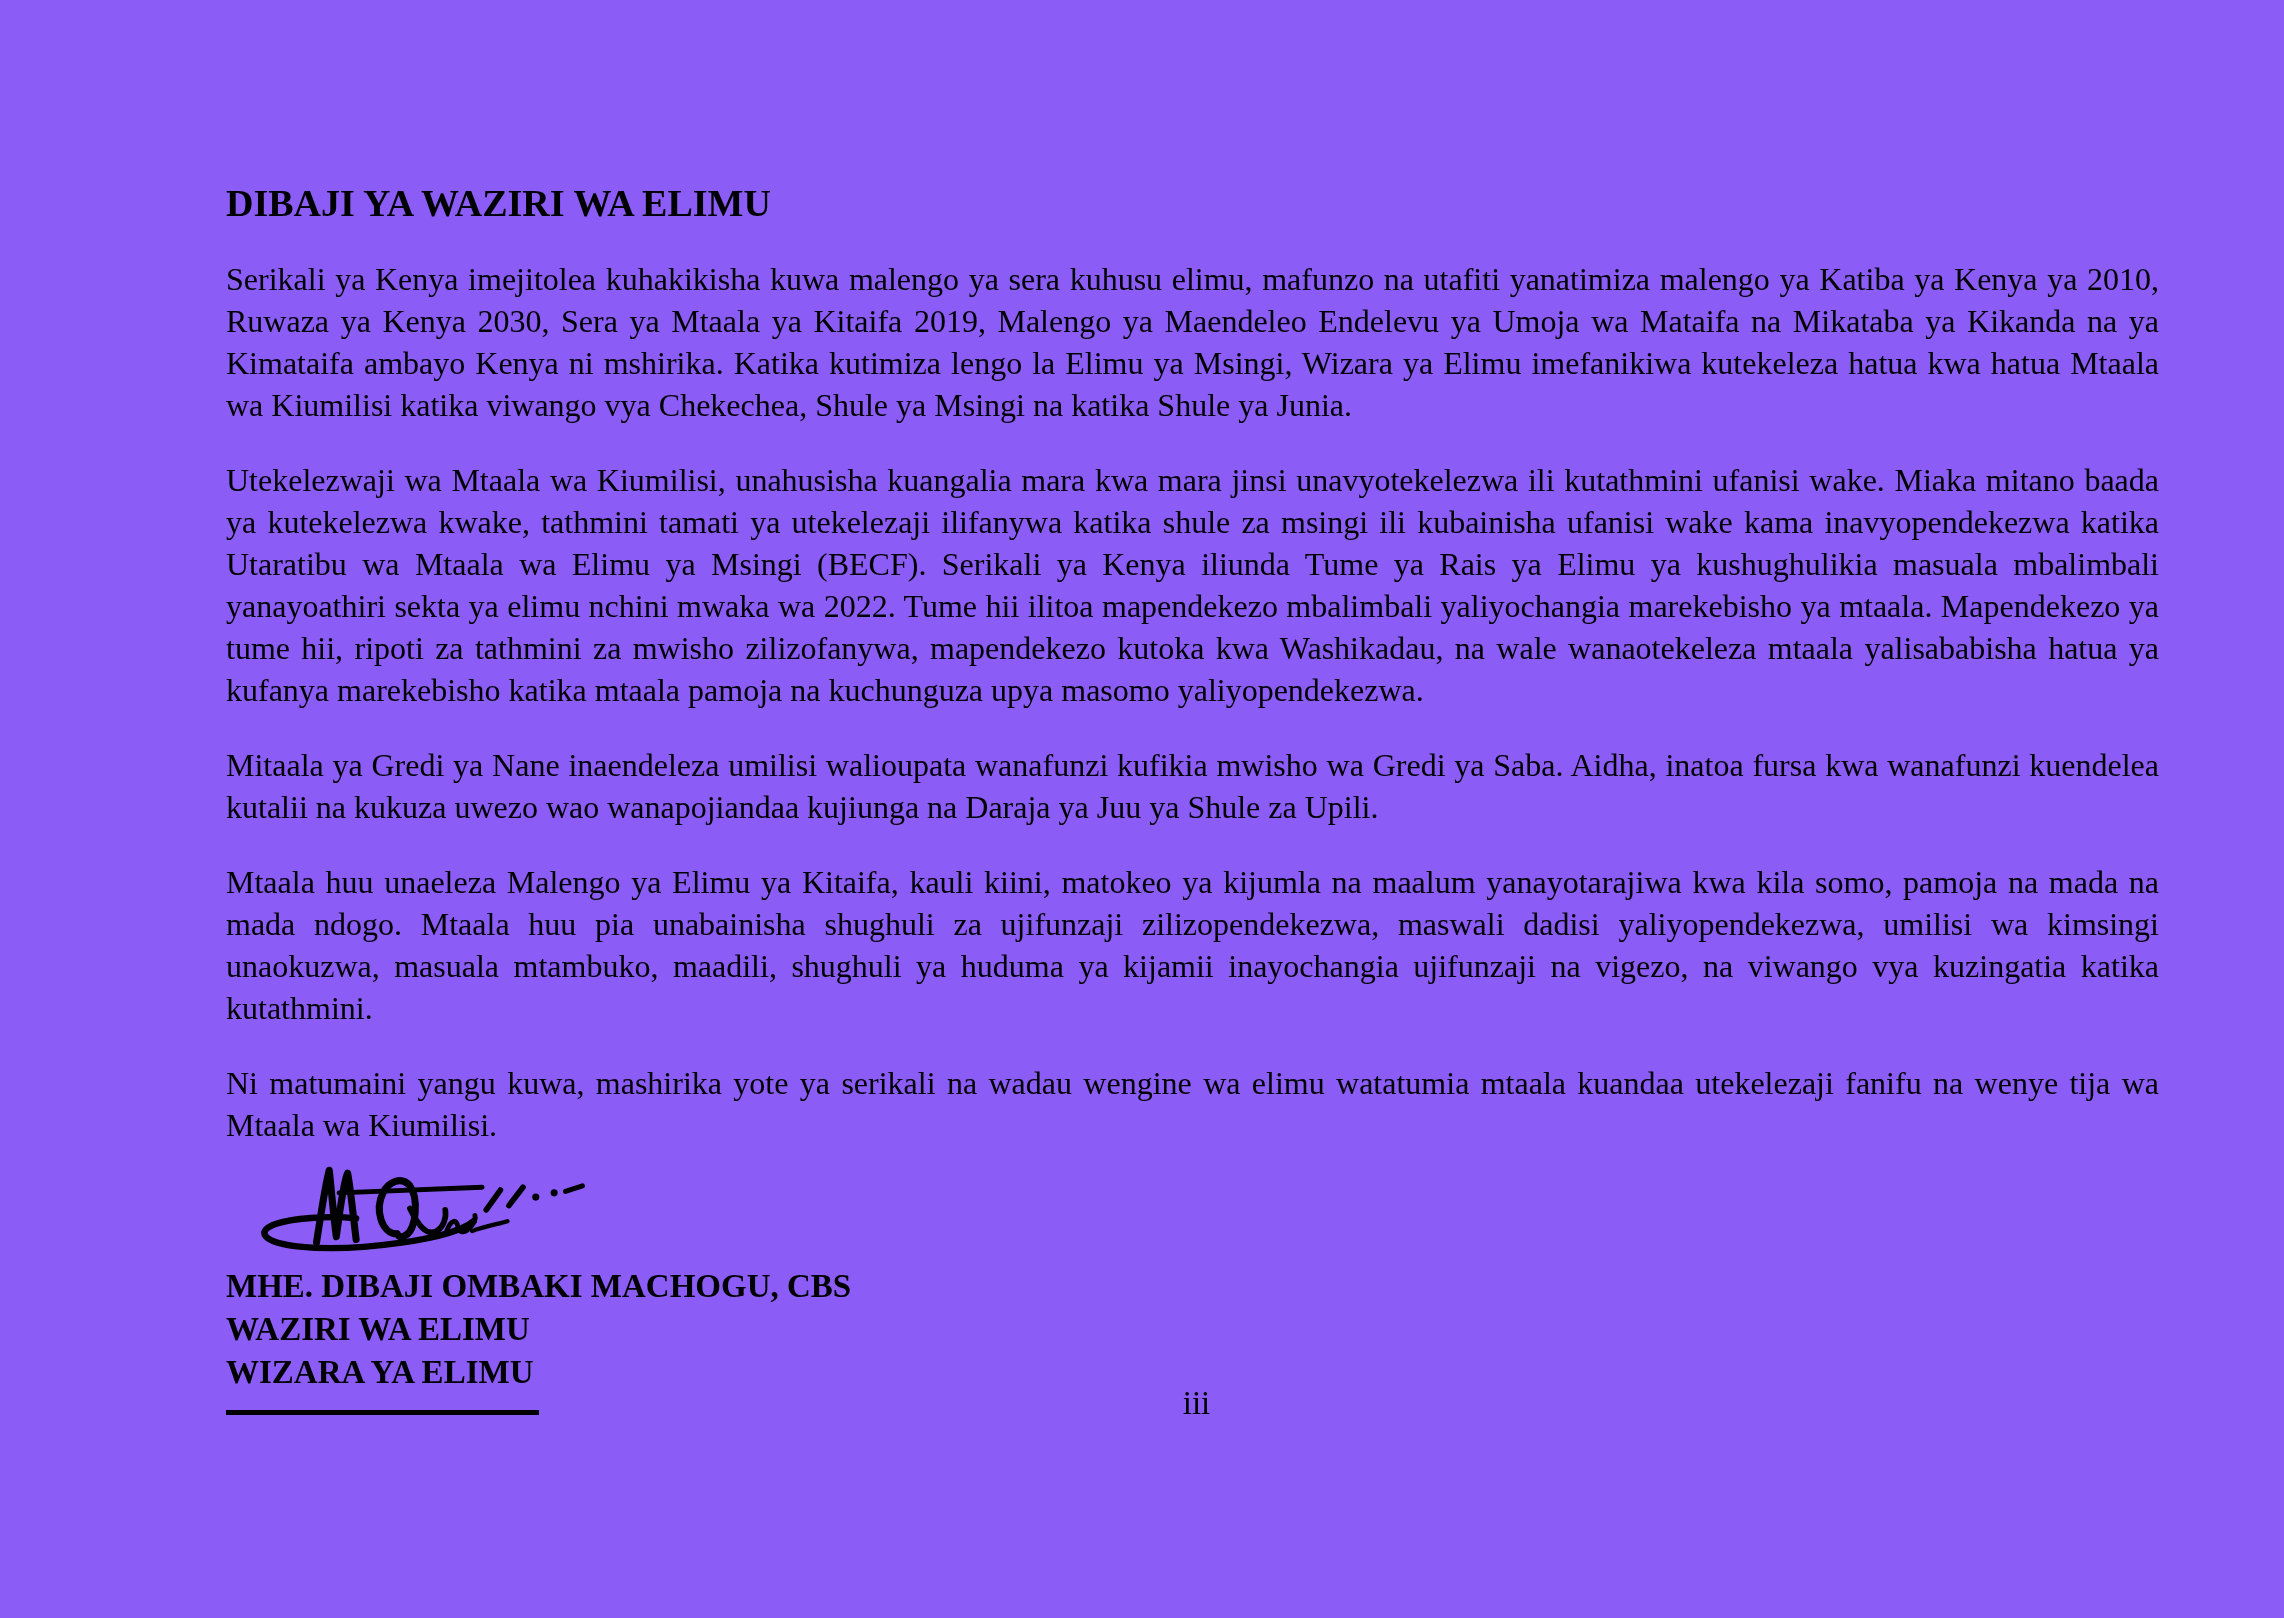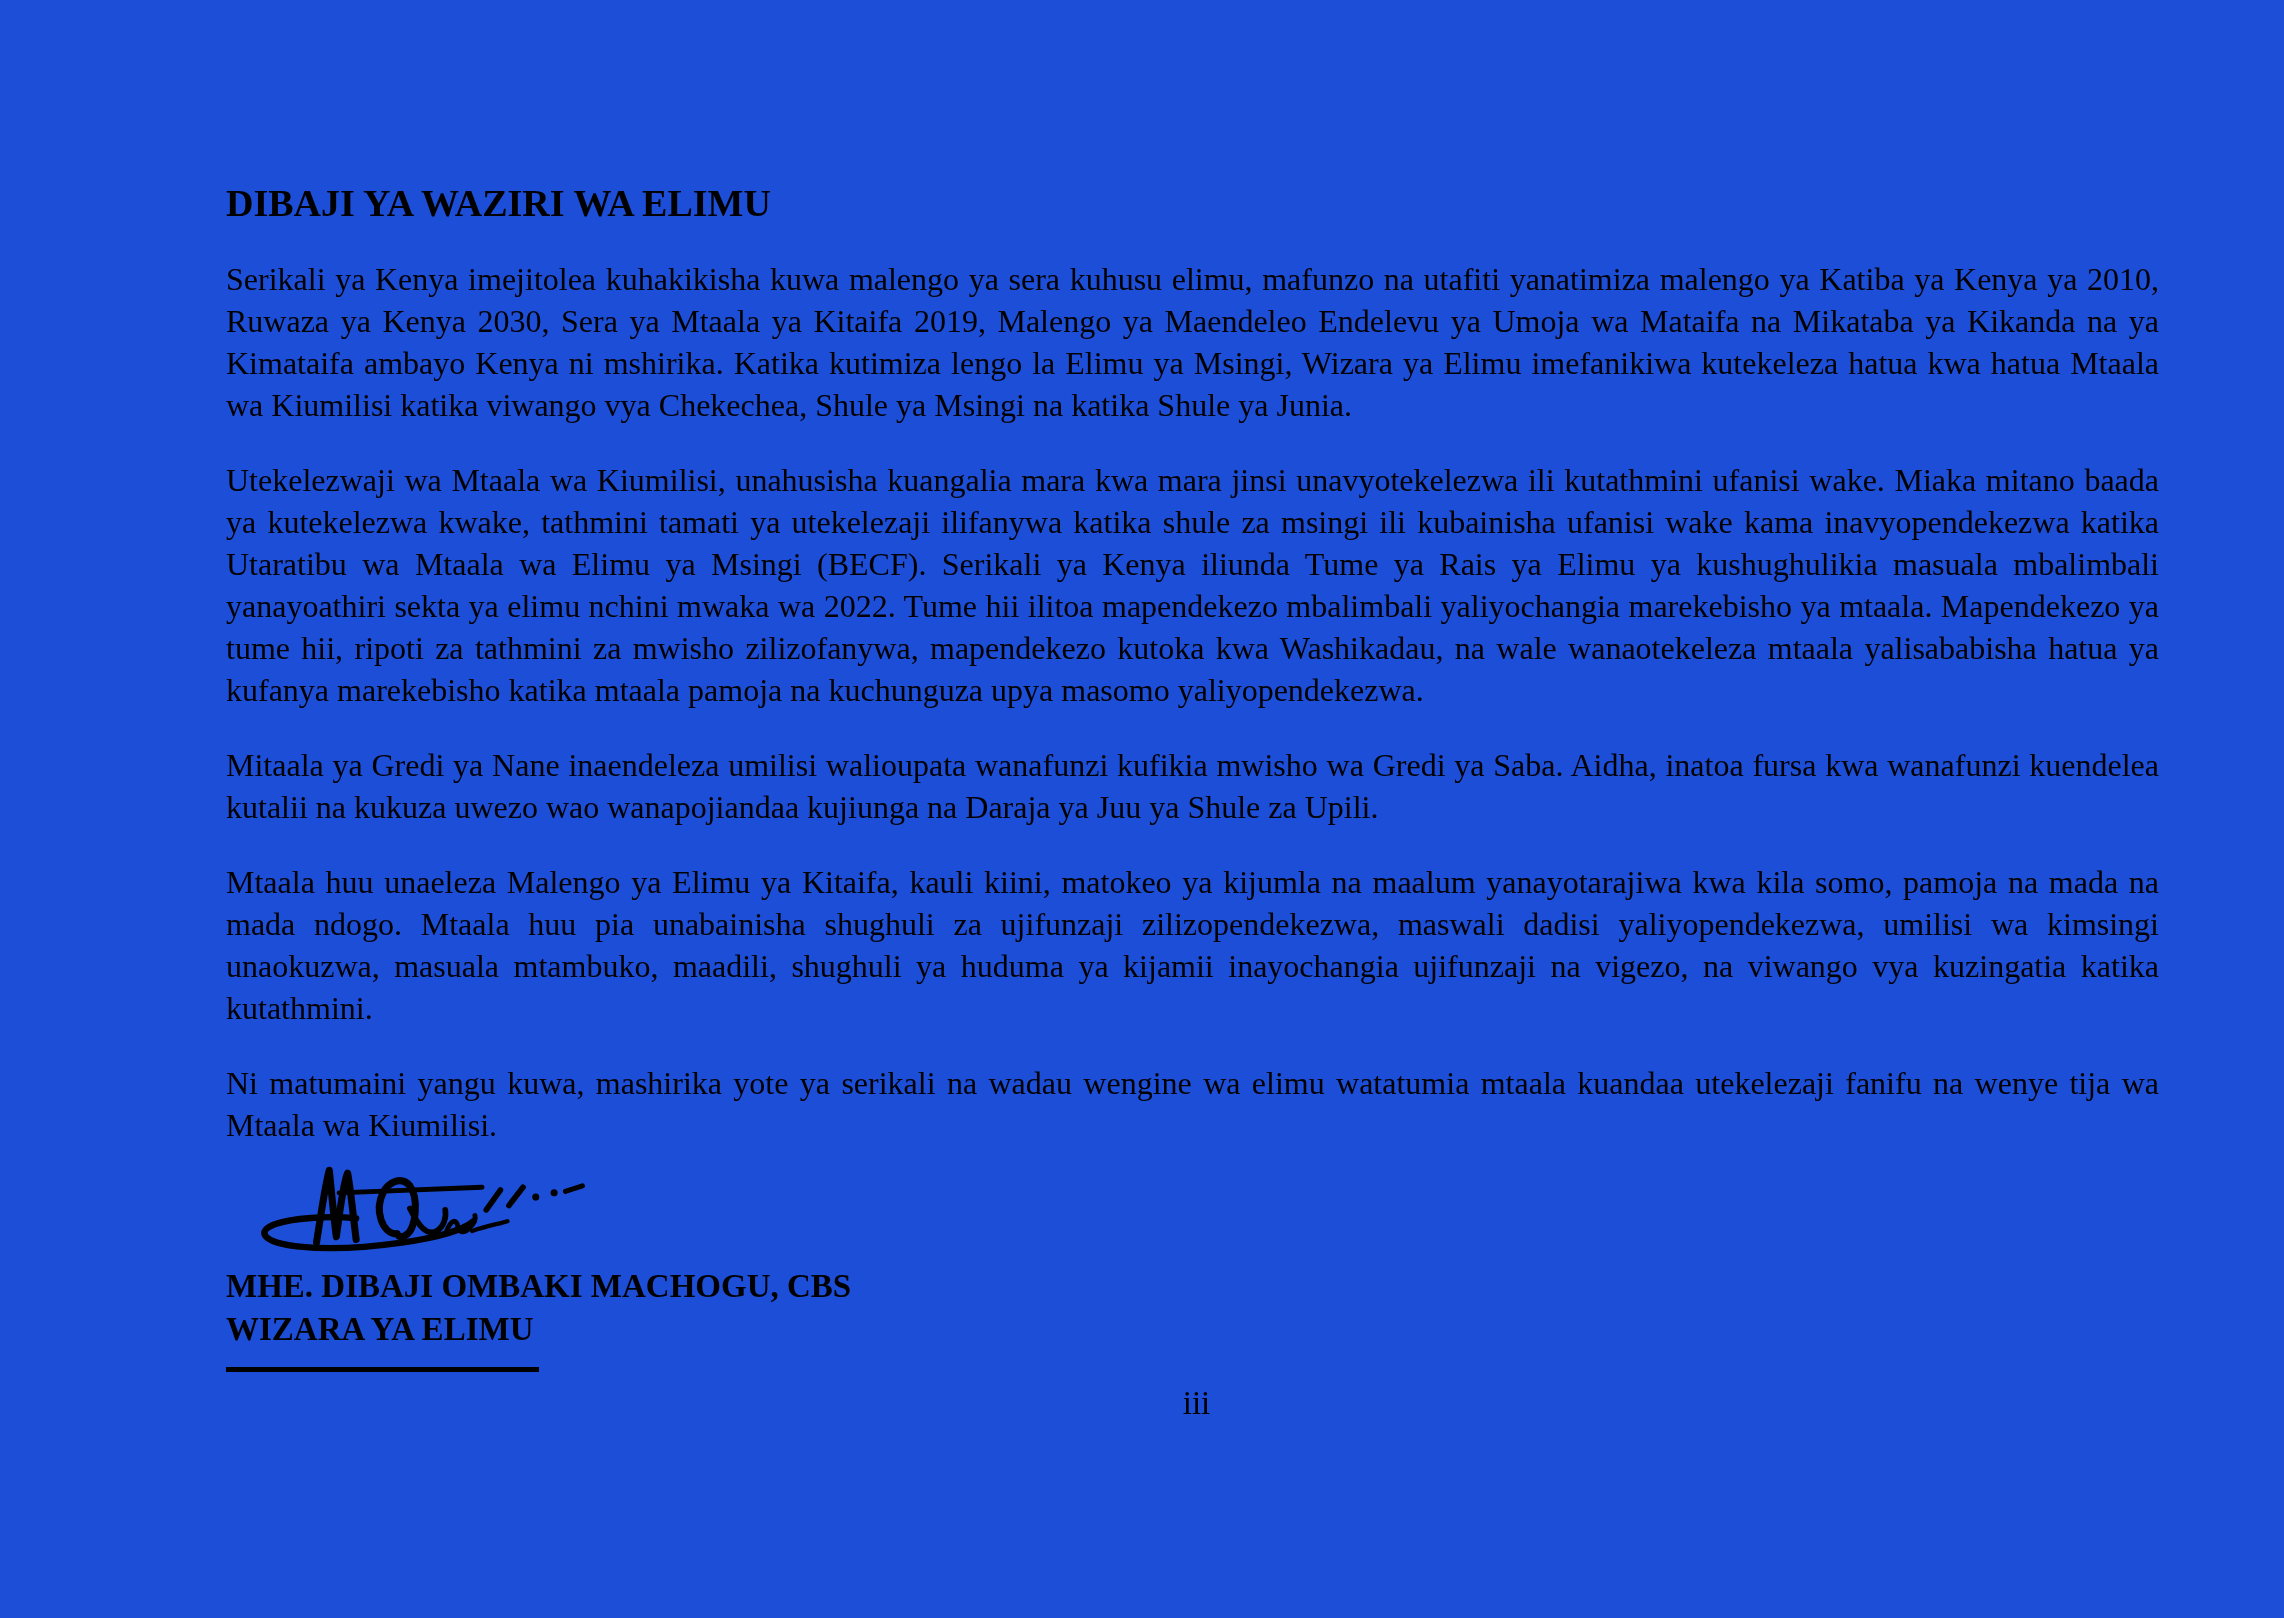--- a/index.html
+++ b/index.html
@@ -1,20 +1,20 @@
 <!DOCTYPE html>
 <html style="font-size:12px"><head>
 <meta charset="utf-8">
 <style>
   html, body { margin: 0; padding: 0; background: #e8e8e8; }
   .page {
     position: relative;
     width: 2284px;
     height: 1618px;
-    background: #1d4ed8;
+    background: #8b5cf6;
     color: #000000;
     font-family: "Liberation Serif", "DejaVu Serif", serif;
     overflow: hidden;
     margin: 0 auto;
   }
   .content {
     position: absolute;
     left: 226px;
     top: 181px;
     width: 1941px;
@@ -83,19 +83,20 @@
         <path d="M316,92 C338,84 354,82 366,78" stroke-width="6"></path>
         <path d="M336,62 L356,34" stroke-width="8"></path>
         <path d="M368,56 L388,30" stroke-width="8"></path>
         <circle cx="406" cy="44" r="5" fill="#000000" stroke="none"></circle>
         <circle cx="432" cy="38" r="5" fill="#000000" stroke="none"></circle>
         <path d="M448,36 L472,28" stroke-width="7"></path>
       </svg>
     </div>
 
     <p class="sig-line">MHE. DIBAJI OMBAKI MACHOGU, CBS</p>
+    <p class="sig-line">WAZIRI WA ELIMU</p>
     <p class="sig-line"><span class="sig-ministry-inner">WIZARA YA ELIMU</span></p>
 
   </div>
 
   <div class="page-number">iii</div>
 </div>
 
 
 </body></html>

